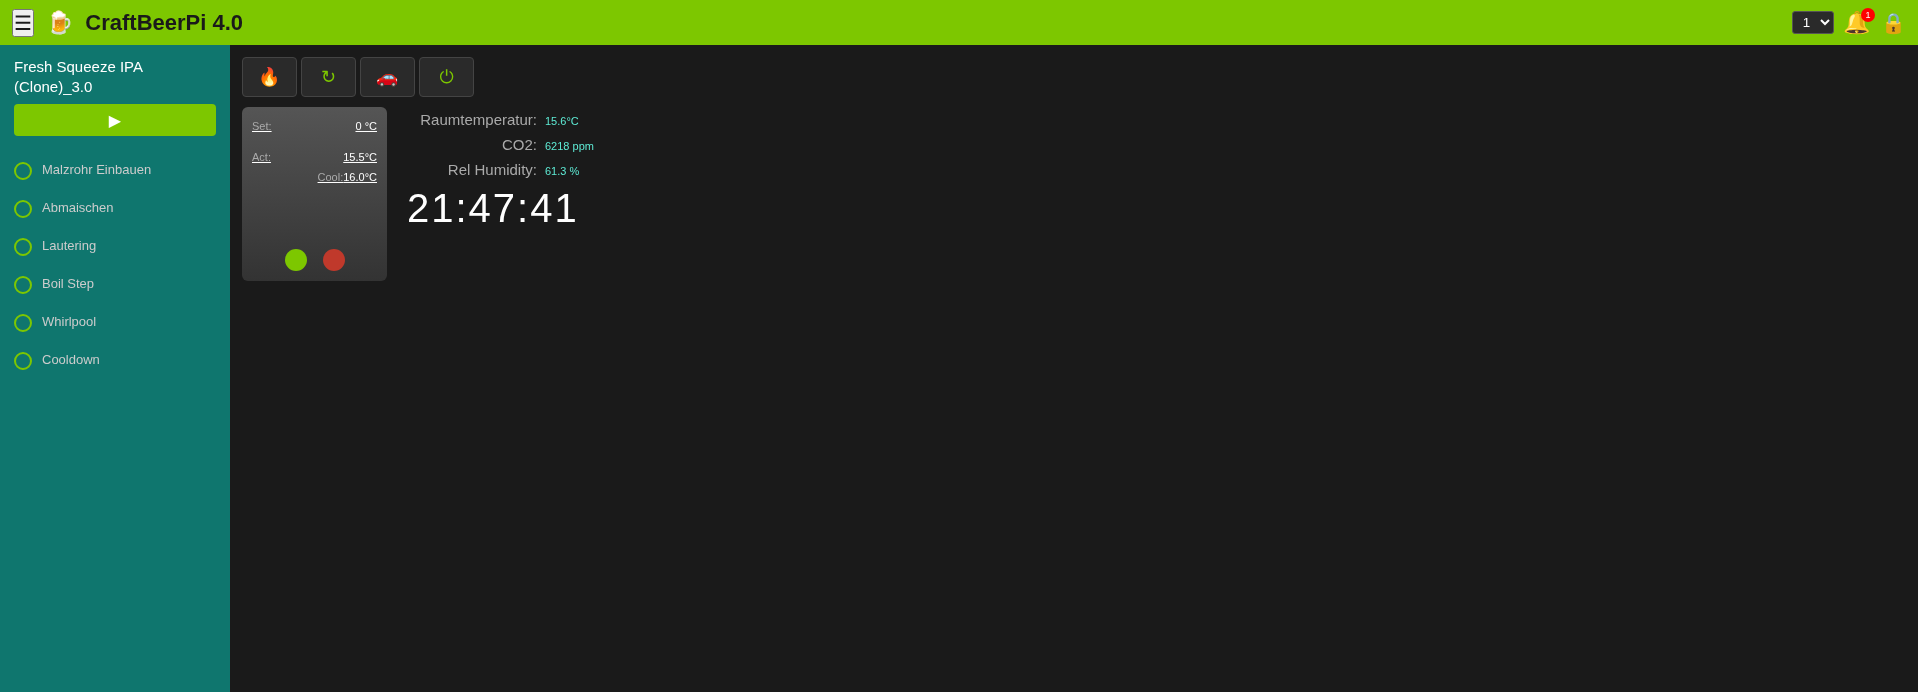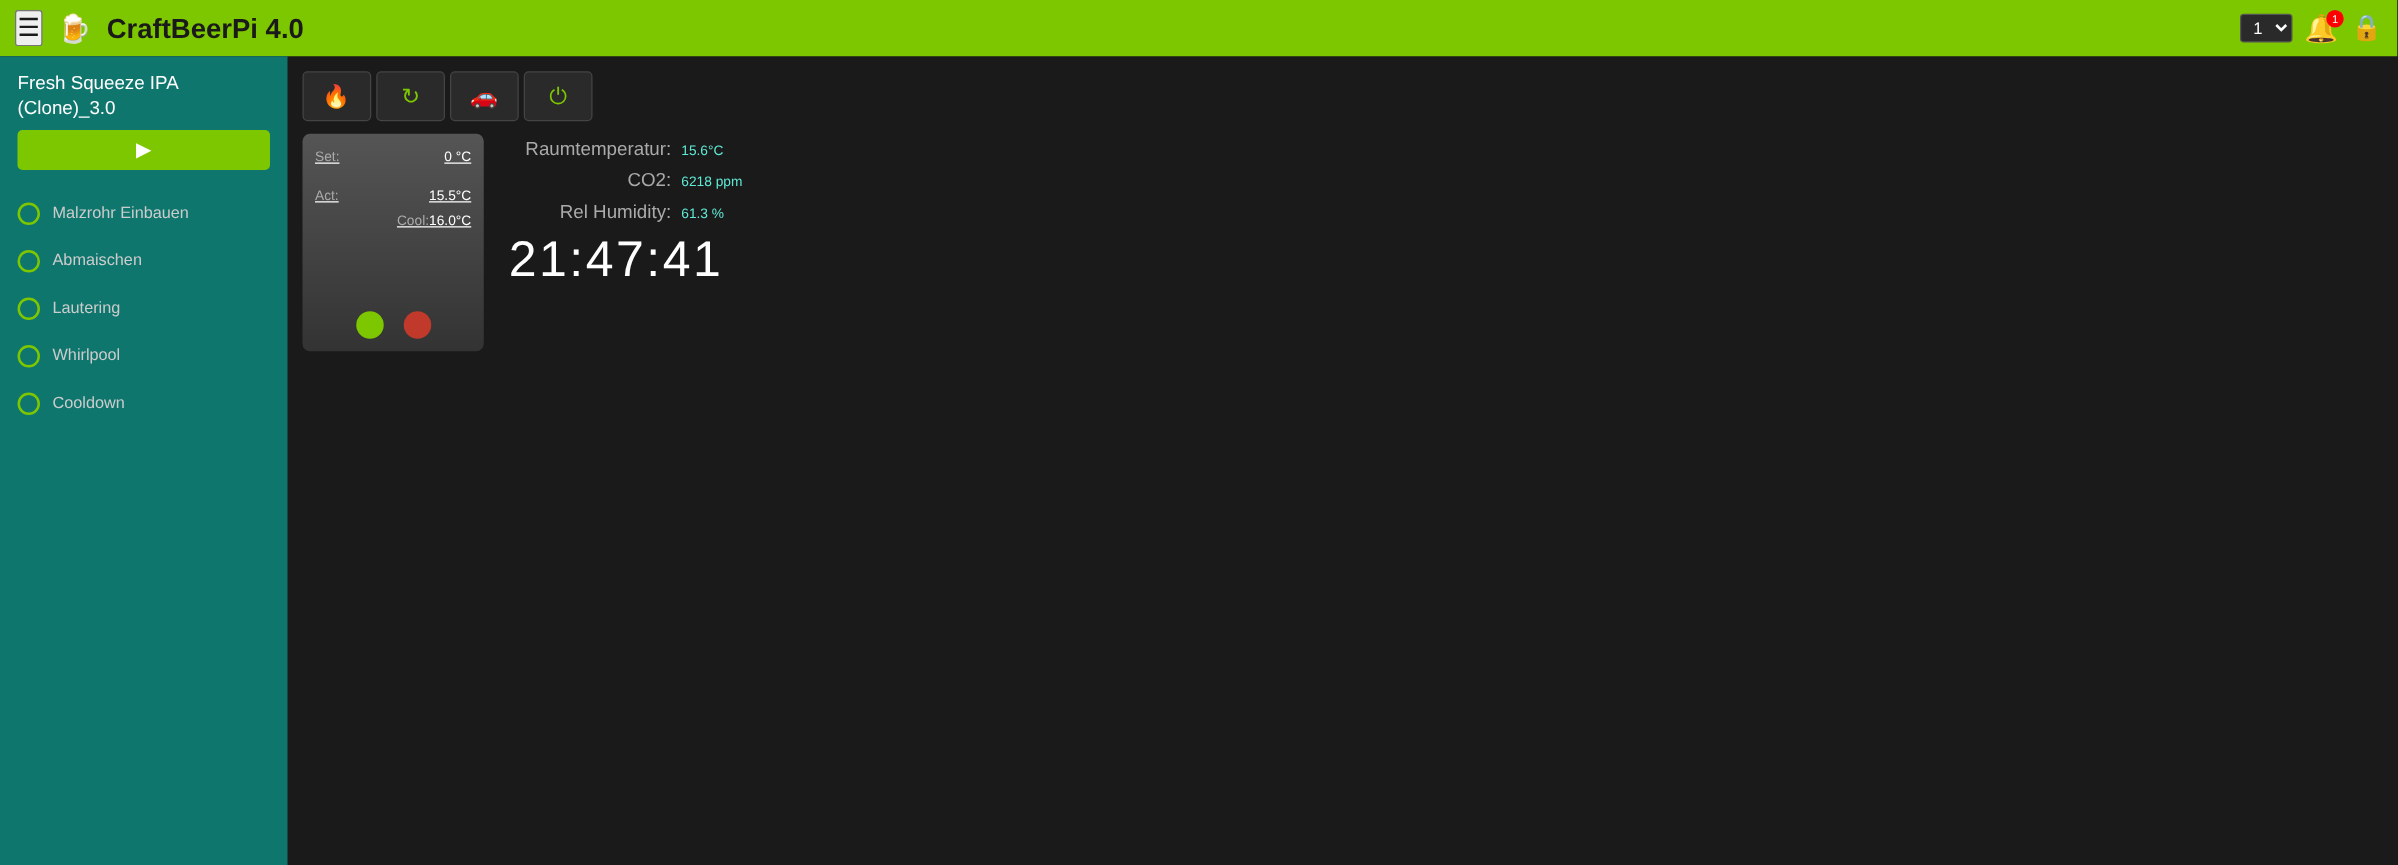--- a/index.html
+++ b/index.html
@@ -290,20 +290,24 @@
         <li class="step-item">
       <div class="step-radio"></div>
       <span class="step-label">Abmaischen</span>
     </li>
         <li class="step-item">
       <div class="step-radio"></div>
       <span class="step-label">Lautering</span>
     </li>
         <li class="step-item">
       <div class="step-radio"></div>
+      <span class="step-label">Boil Step</span>
+    </li>
+        <li class="step-item">
+      <div class="step-radio"></div>
       <span class="step-label">Whirlpool</span>
     </li>
         <li class="step-item">
       <div class="step-radio"></div>
       <span class="step-label">Cooldown</span>
     </li>
       </ul>
   </aside>
 
   <main class="content">

